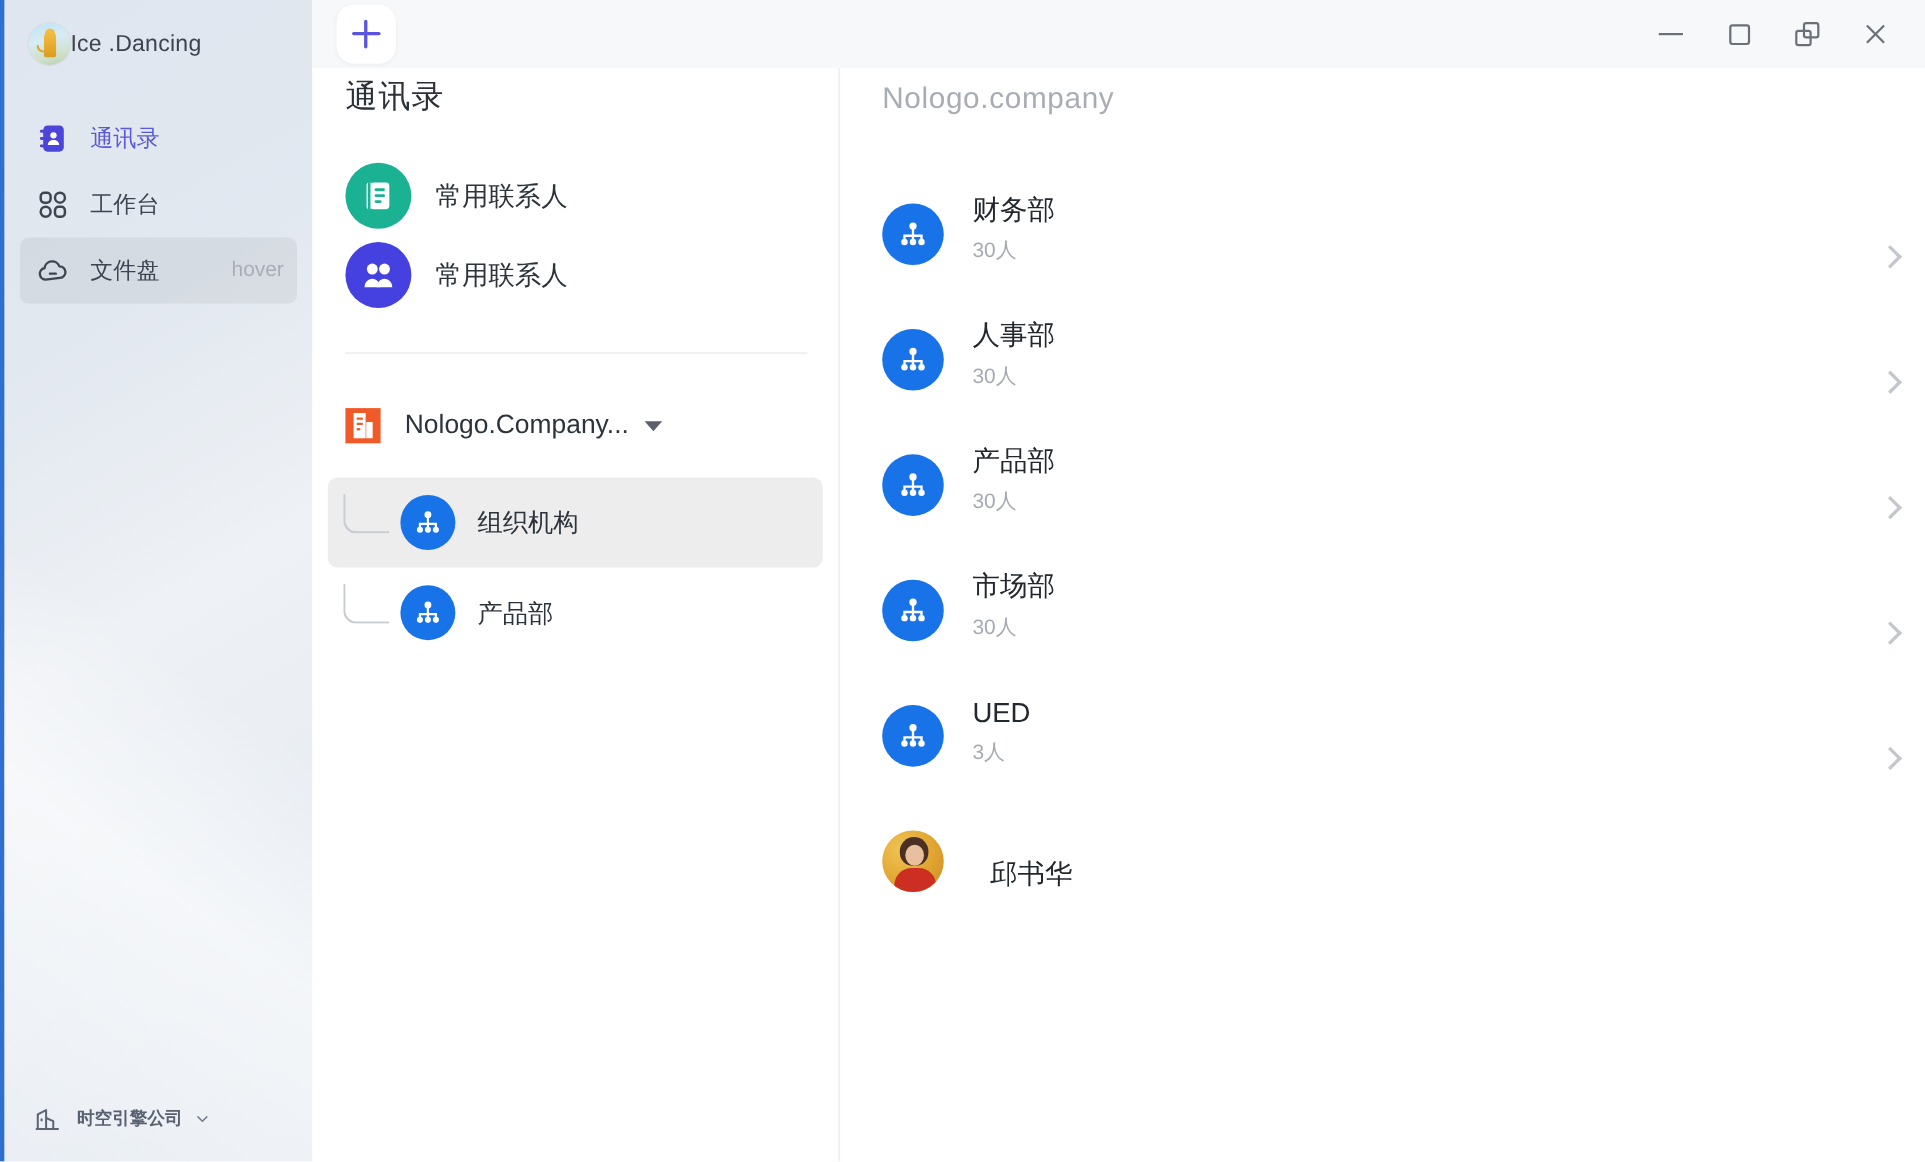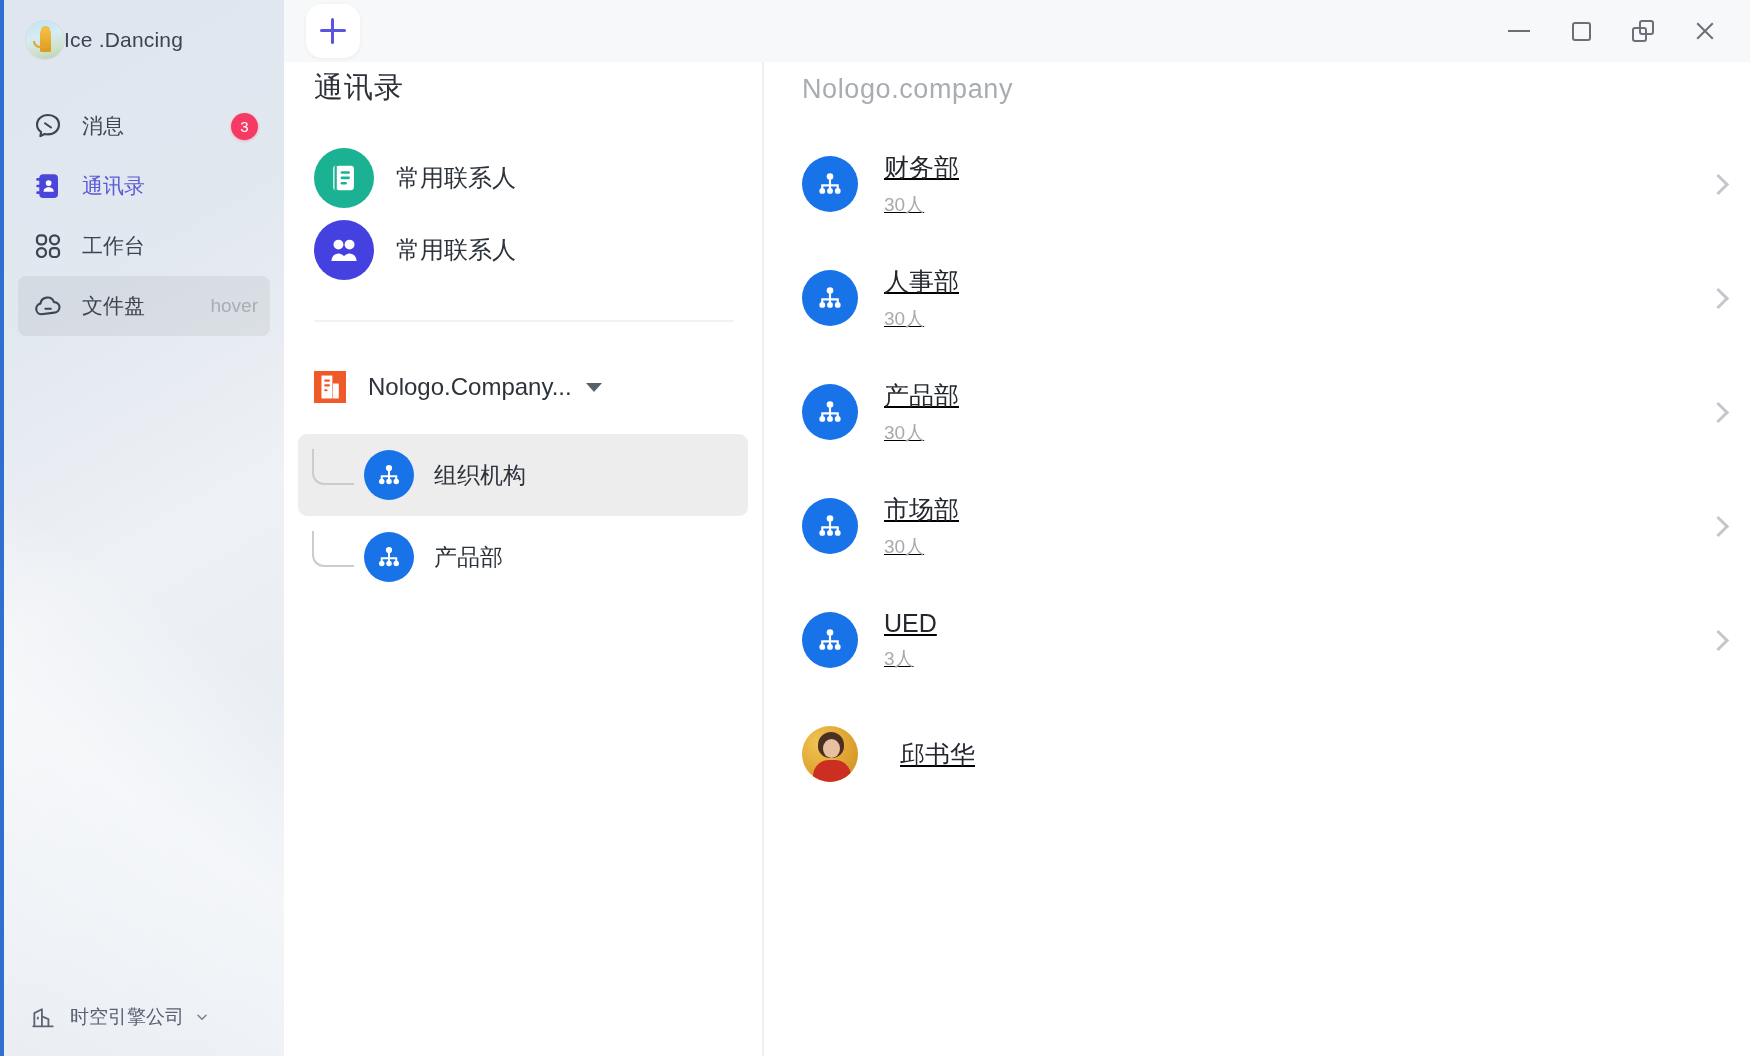--- a/index.html
+++ b/index.html
@@ -99,21 +99,21 @@
     box-shadow: 0 1px 3px rgba(245,59,99,0.35);
   }
 
   .org-footer {
     margin-top: auto;
     display: flex; align-items: center; gap: 14px;
     padding: 0 0 26px 26px;
     position: relative; z-index: 2;
     cursor: pointer;
   }
-  .org-footer .label { font-size: 19px; color: #596070; }
+  .org-footer .label { font-size: 16px; color: #596070; font-weight: bold; }
   .org-footer .chev {
     color: #788090; font-size: 15px; margin-left: -4px;
   }
 
   
   .mid {
     width: 480px; flex: 0 0 480px;
     height: 1056px;
     background: #ffffff;
     border-right: 2px solid #f0f0f2;
@@ -197,26 +197,25 @@
     padding-top: 16px;
     position: relative;
   }
   .right-title {
     font-size: 27px; color: #a9adb3;
     padding: 58px 0 0 38px;
     letter-spacing: .6px;
   }
   .dept-list { margin-top: 22px; }
   .dept-row {
-    display: flex; align-items: center;
+    display: flex; align-items: flex-end;
     height: 114px;
     padding: 0 24px 0 38px;
     cursor: pointer;
     position: relative;
-    text-decoration: underline;
   }
   .dept-row .circ3 {
     width: 56px; height: 56px; border-radius: 50%;
     background: #1872e8; flex: 0 0 56px;
     display: flex; align-items: center; justify-content: center;
   }
   .dept-info { margin-left: 26px; display: flex; flex-direction: column; gap: 8px; }
   .dept-name { font-size: 25px; color: #23272e; }
   .dept-count { font-size: 19px; color: #a6aab0; }
   .chev-right {
@@ -333,30 +332,20 @@
       <div class="avatar-sm">
         <div class="head"></div>
         <div class="fig"></div>
         <div class="arm"></div>
       </div>
       <div class="profile-name">Ice .Dancing</div>
     </div>
 
     <nav class="nav">
 
-      <div class="nav-item">
-        <span class="nav-icon">
-          <svg width="30" height="30" viewBox="0 0 24 24" fill="none" stroke="#3e4551" stroke-width="1.7">
-            <path d="M12 3.2c-4.9 0-8.8 3.3-8.8 7.6 0 2.4 1.3 4.6 3.3 6l-.6 3.3 3.4-1.7c.8.2 1.7.3 2.7.3 4.9 0 8.8-3.3 8.8-7.9S16.9 3.2 12 3.2z" stroke-linejoin="round"></path>
-            <path d="M9.6 9.8l4.8 3.4" stroke-linecap="round"></path>
-          </svg>
-        </span>
-        <span class="nav-label">消息</span>
-        <span class="badge">3</span>
-      </div>
 
       <div class="nav-item active">
         <span class="nav-icon">
           <svg width="30" height="30" viewBox="0 0 24 24">
             <rect x="5" y="2.5" width="15" height="19" rx="3.2" fill="#4b46d9"></rect>
             <rect x="2.6" y="5.6" width="3.2" height="2.1" rx="1" fill="#4b46d9"></rect>
             <rect x="2.6" y="10.9" width="3.2" height="2.1" rx="1" fill="#4b46d9"></rect>
             <rect x="2.6" y="16.2" width="3.2" height="2.1" rx="1" fill="#4b46d9"></rect>
             <circle cx="12.5" cy="9.6" r="2.3" fill="#fff"></circle>
             <path d="M8.4 16.6c0-2.3 1.9-3.6 4.1-3.6s4.1 1.3 4.1 3.6z" fill="#fff"></path>

